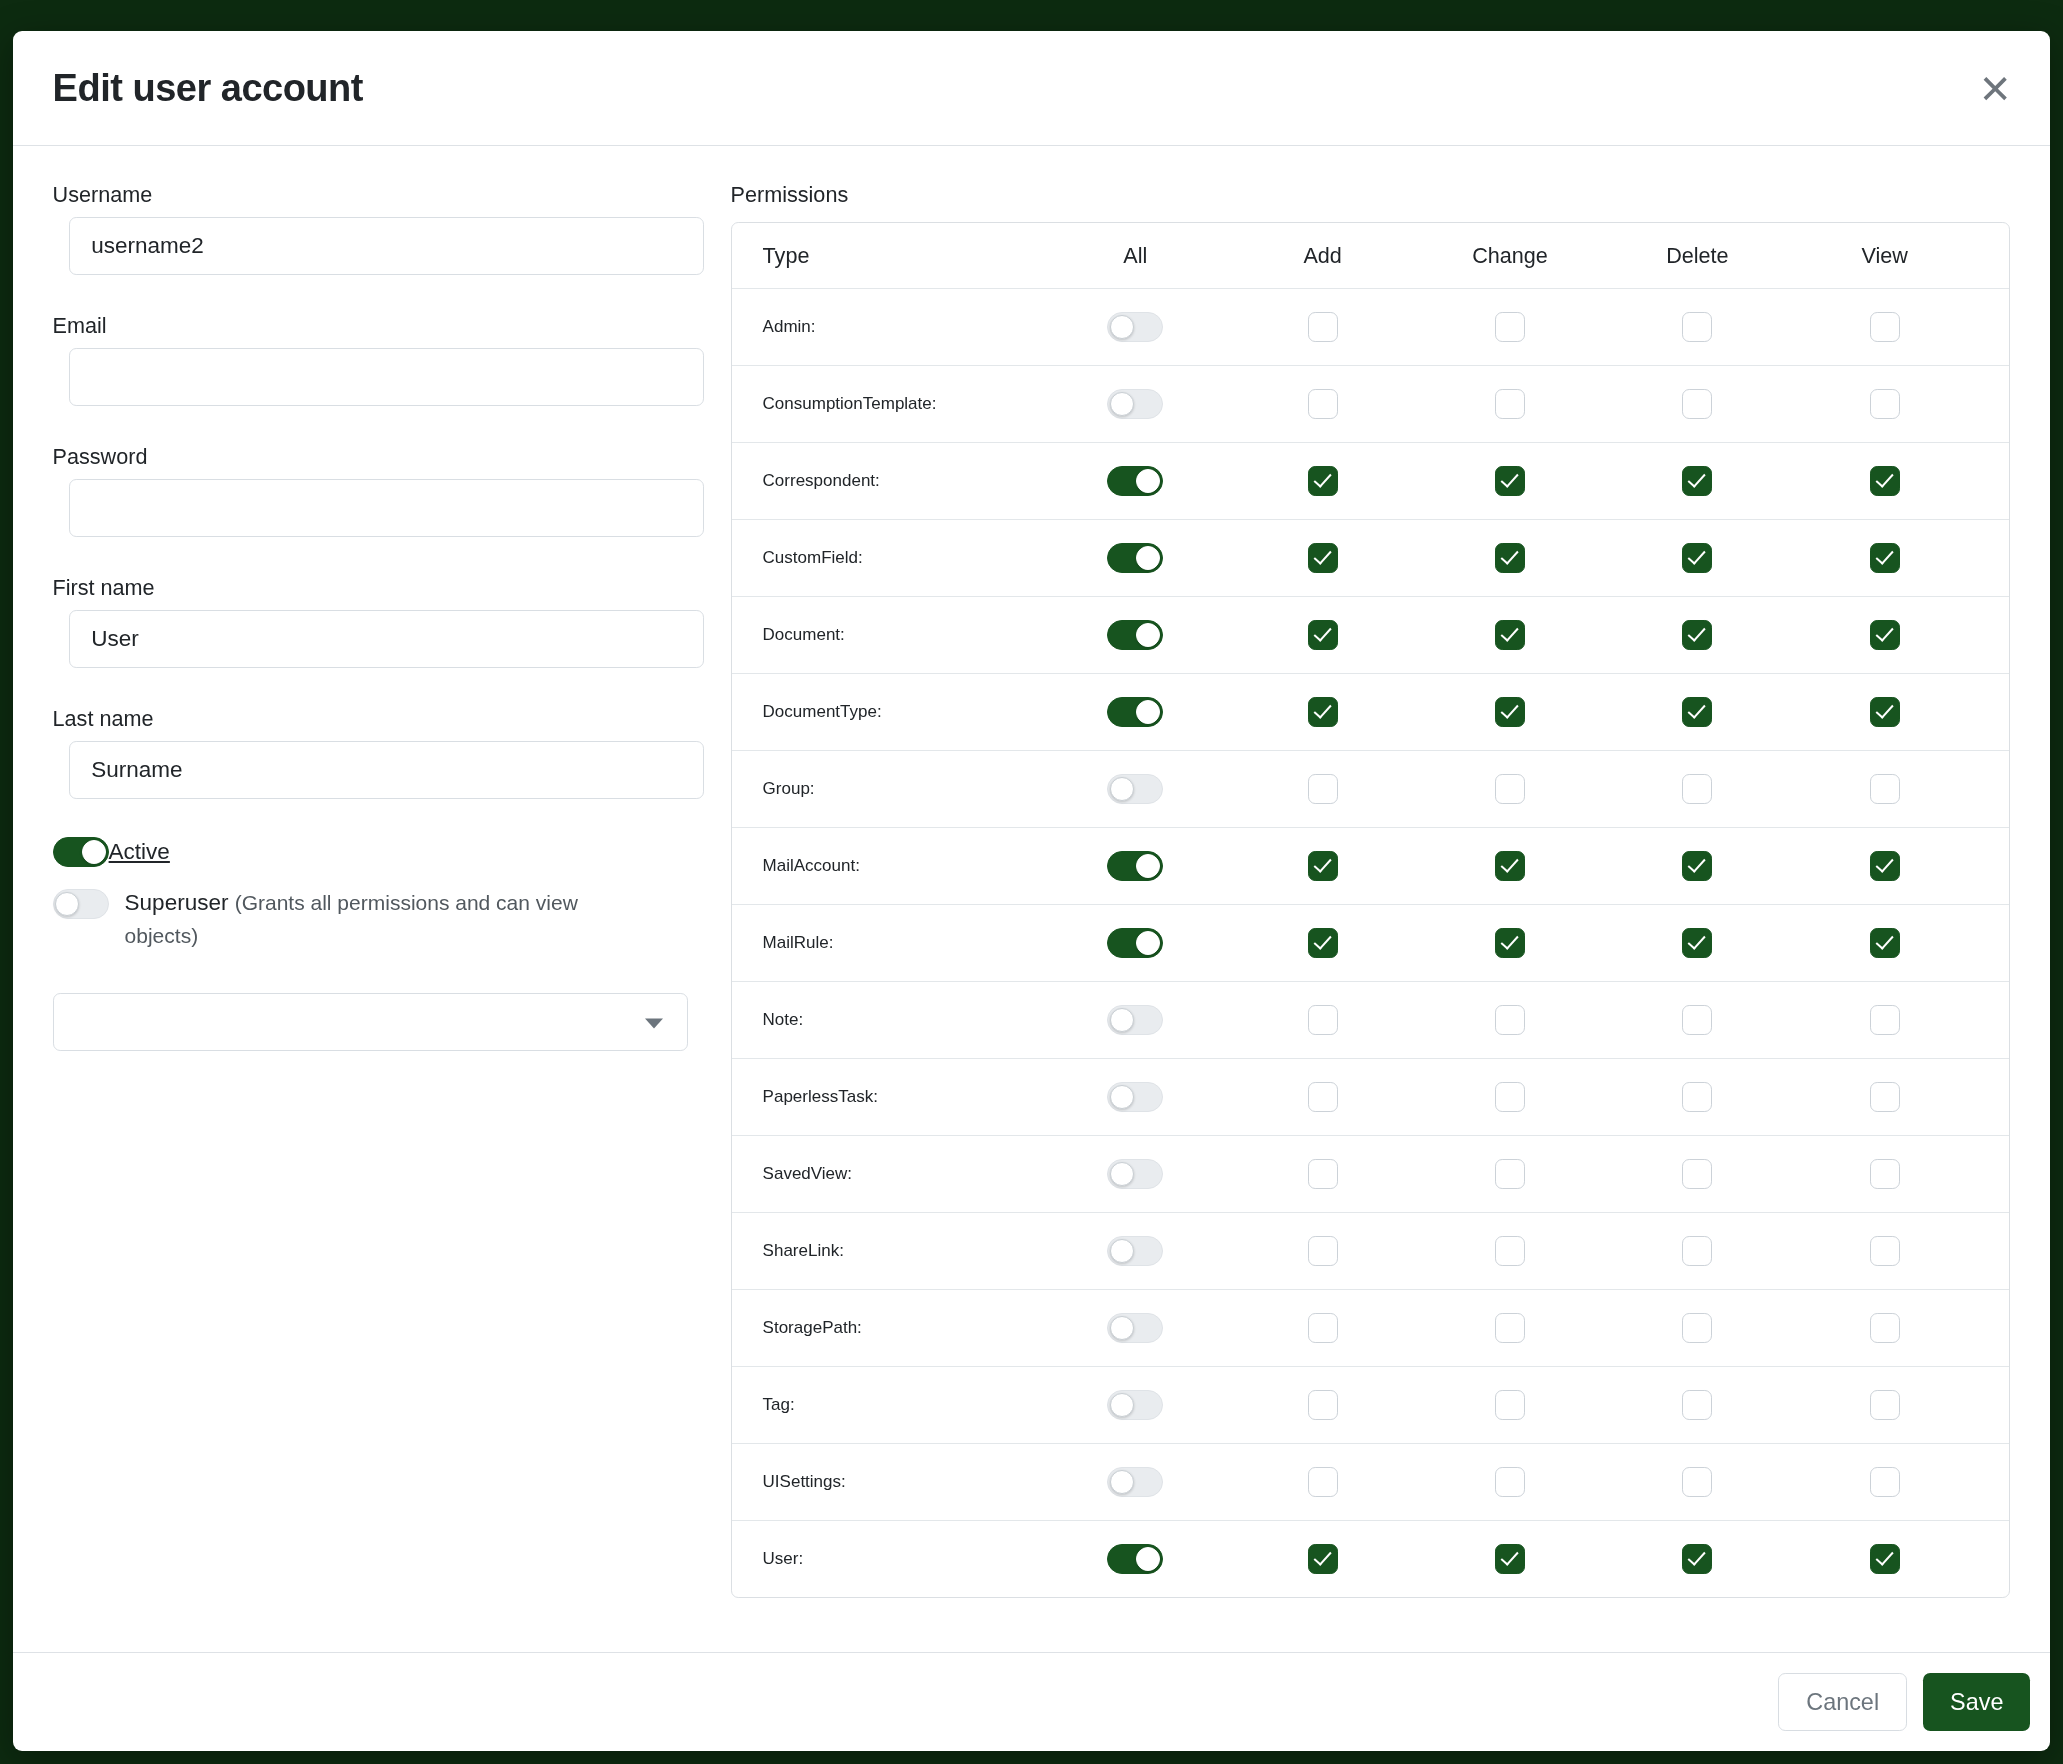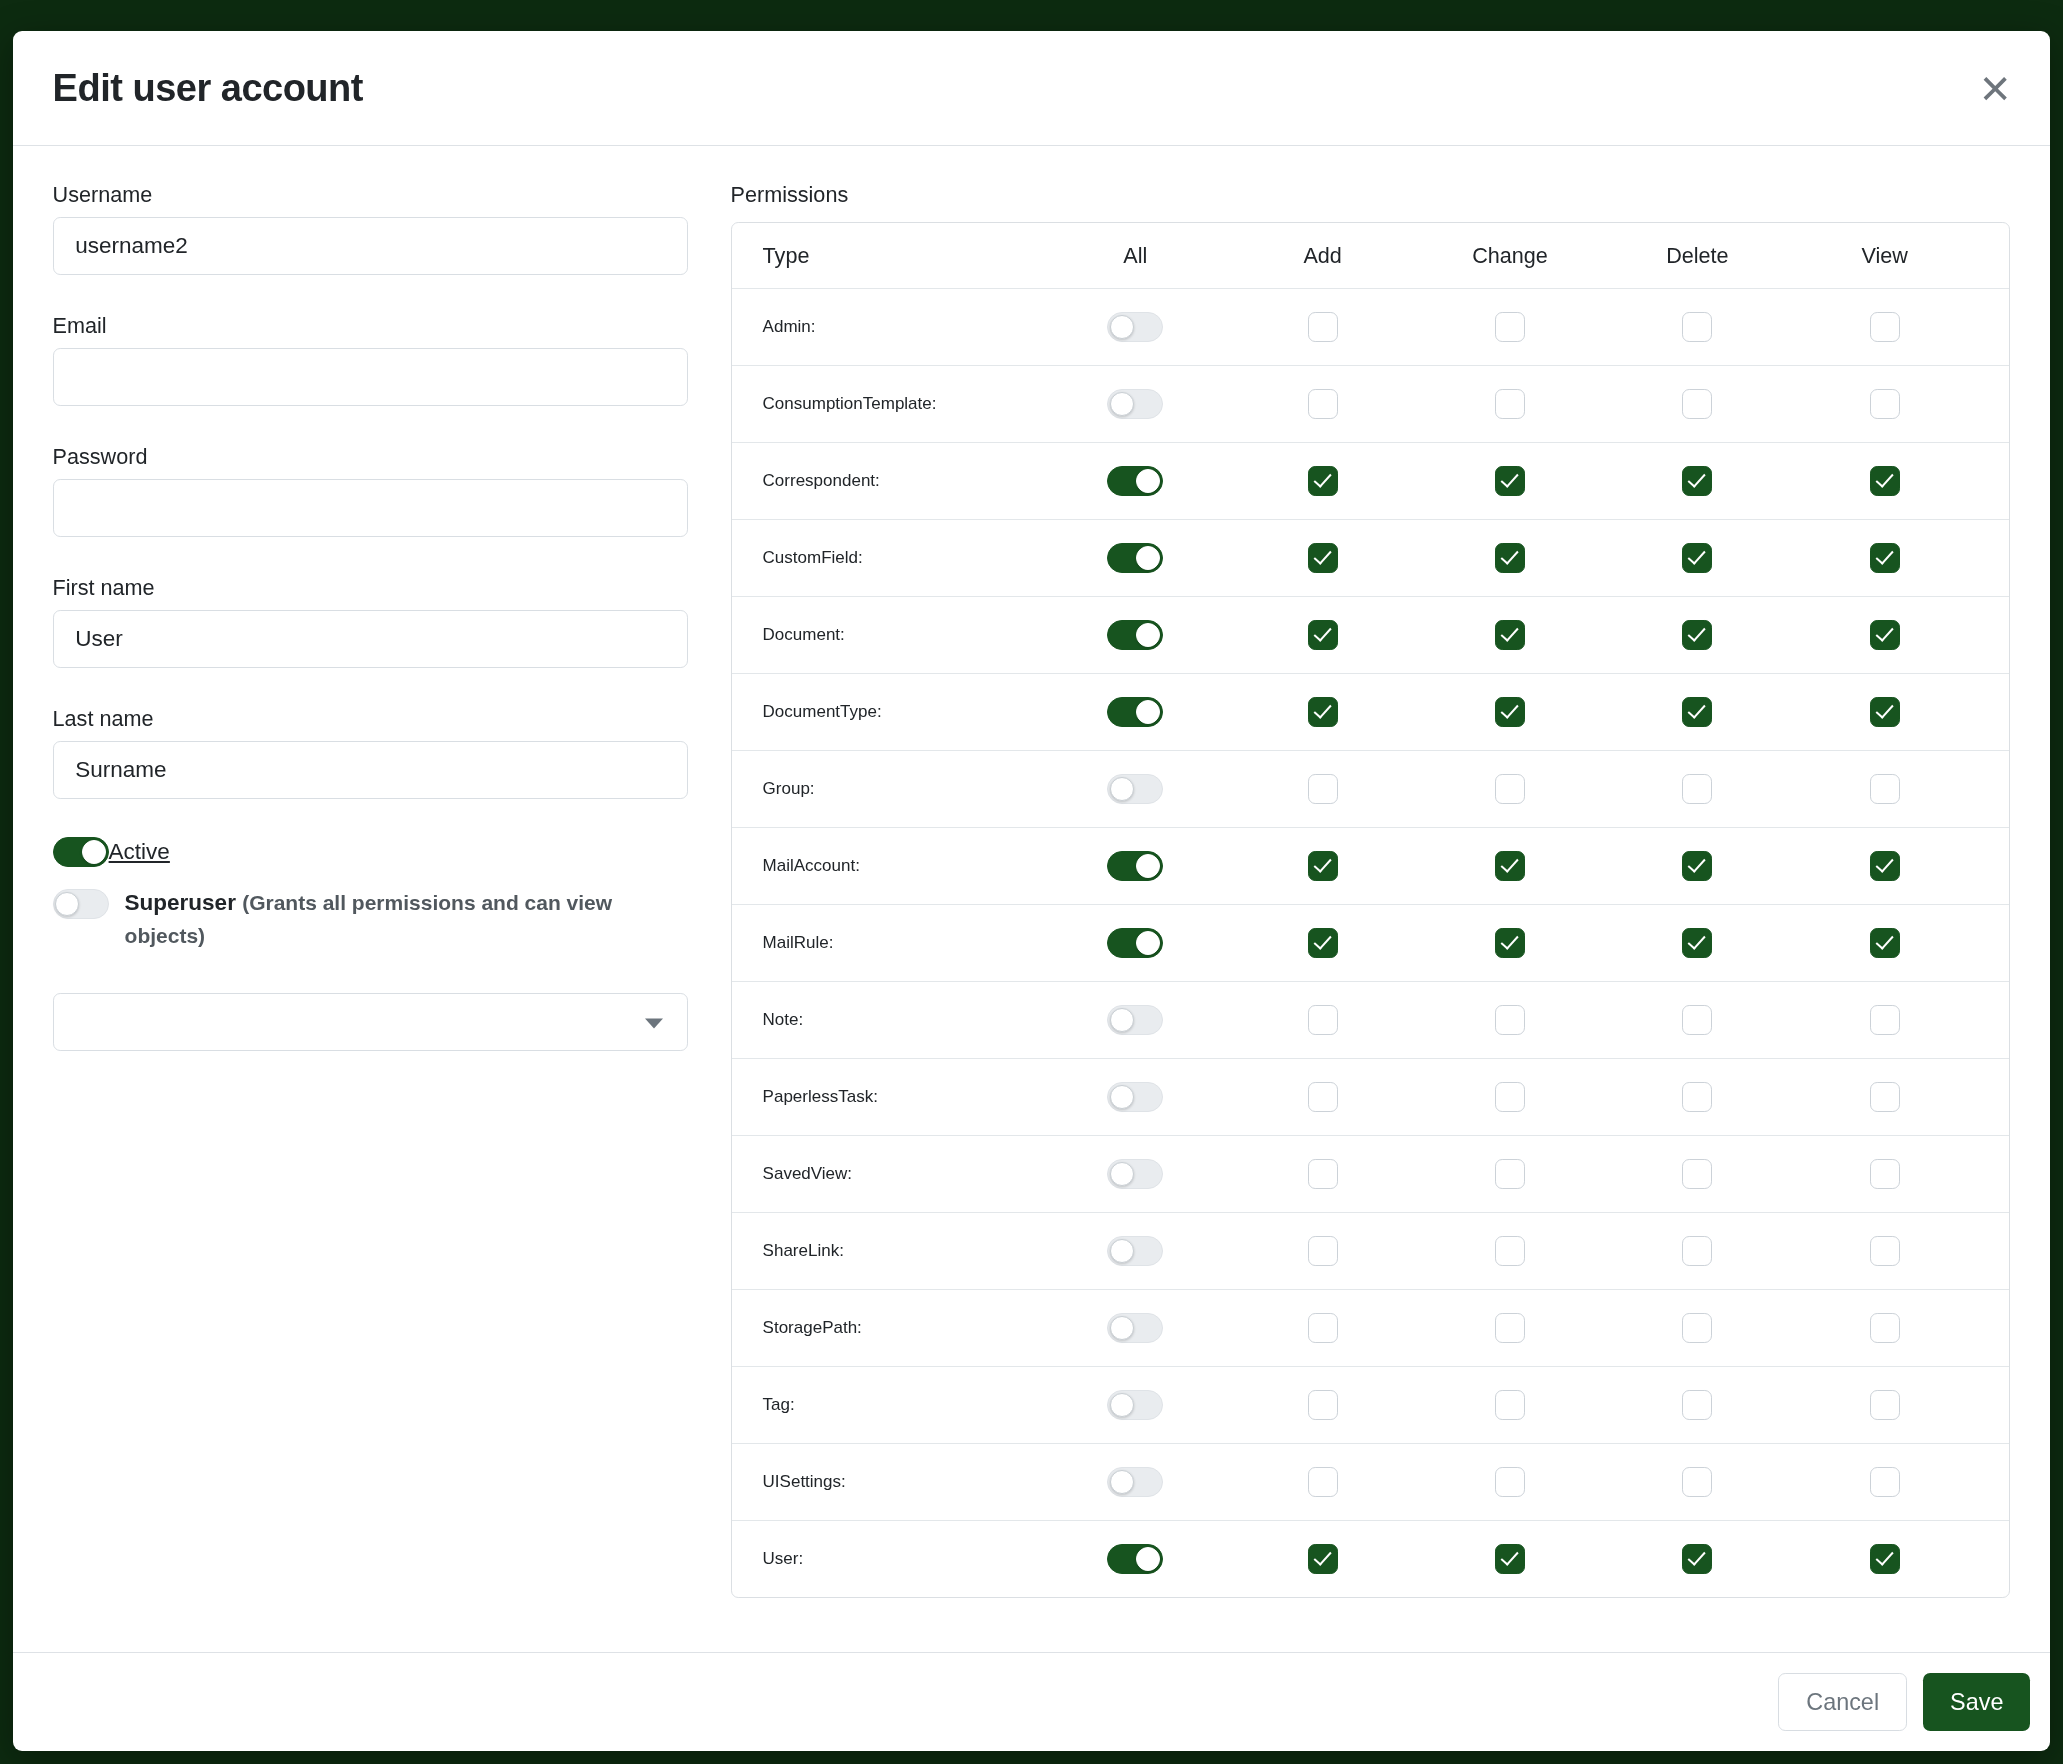--- a/index.html
+++ b/index.html
@@ -38,35 +38,36 @@
   
   .modal-body{flex:1;display:flex;gap:43px;padding:36px 40px 0;min-height:0;}
   .left-col{width:635px;flex:none;}
   .right-col{flex:1;min-width:0;}
   .form-group{margin-bottom:38px;}
   .field-label{display:block;font-size:21.6px;color:var(--text);margin-bottom:9px;}
   .text-input{
     width:100%;height:58px;border:1.8px solid var(--input-border);border-radius:7.2px;
     padding:0 21.6px;font-size:22.5px;color:var(--text);background:#fff;outline:none;
     font-family:inherit;
+    margin-left:16px;
   }
   
   .switch{
     position:relative;display:inline-block;width:56px;height:30px;flex:none;
     border-radius:15.3px;background:#e9ecef;border:0.9px solid #dfe3e7;cursor:pointer;
   }
   .switch .knob{
     position:absolute;top:1.8px;left:1.8px;width:24px;height:24px;border-radius:50%;
     background:#fff;border:0.9px solid #c9cfd4;box-shadow:0 0.9px 2.7px rgba(0,0,0,.18);
   }
   .switch.on{background:var(--accent);border-color:var(--accent);}
   .switch.on .knob{left:28px;border-color:#fff;}
   .switch-row{display:flex;align-items:center;margin:19px 0 20px;text-decoration:underline;}
   .switch-label{font-size:22.5px;color:var(--text);}
-  .superuser-row{display:flex;align-items:flex-start;gap:16px;margin-bottom:41px;font-weight:bold;}
+  .superuser-row{display:flex;align-items:flex-start;gap:16px;margin-bottom:41px;}
   .superuser-row .switch{margin-top:1.8px;}
   .superuser-text{max-width:504px;font-size:22.5px;line-height:1.45;}
   .superuser-hint{color:#51585e;font-size:21px;}
   
   .select{
     position:relative;width:100%;height:58px;border:1.8px solid var(--input-border);
     border-radius:7.2px;background:#fff;cursor:pointer;
   }
   .caret{
     position:absolute;right:23.4px;top:50%;transform:translateY(-35%);

